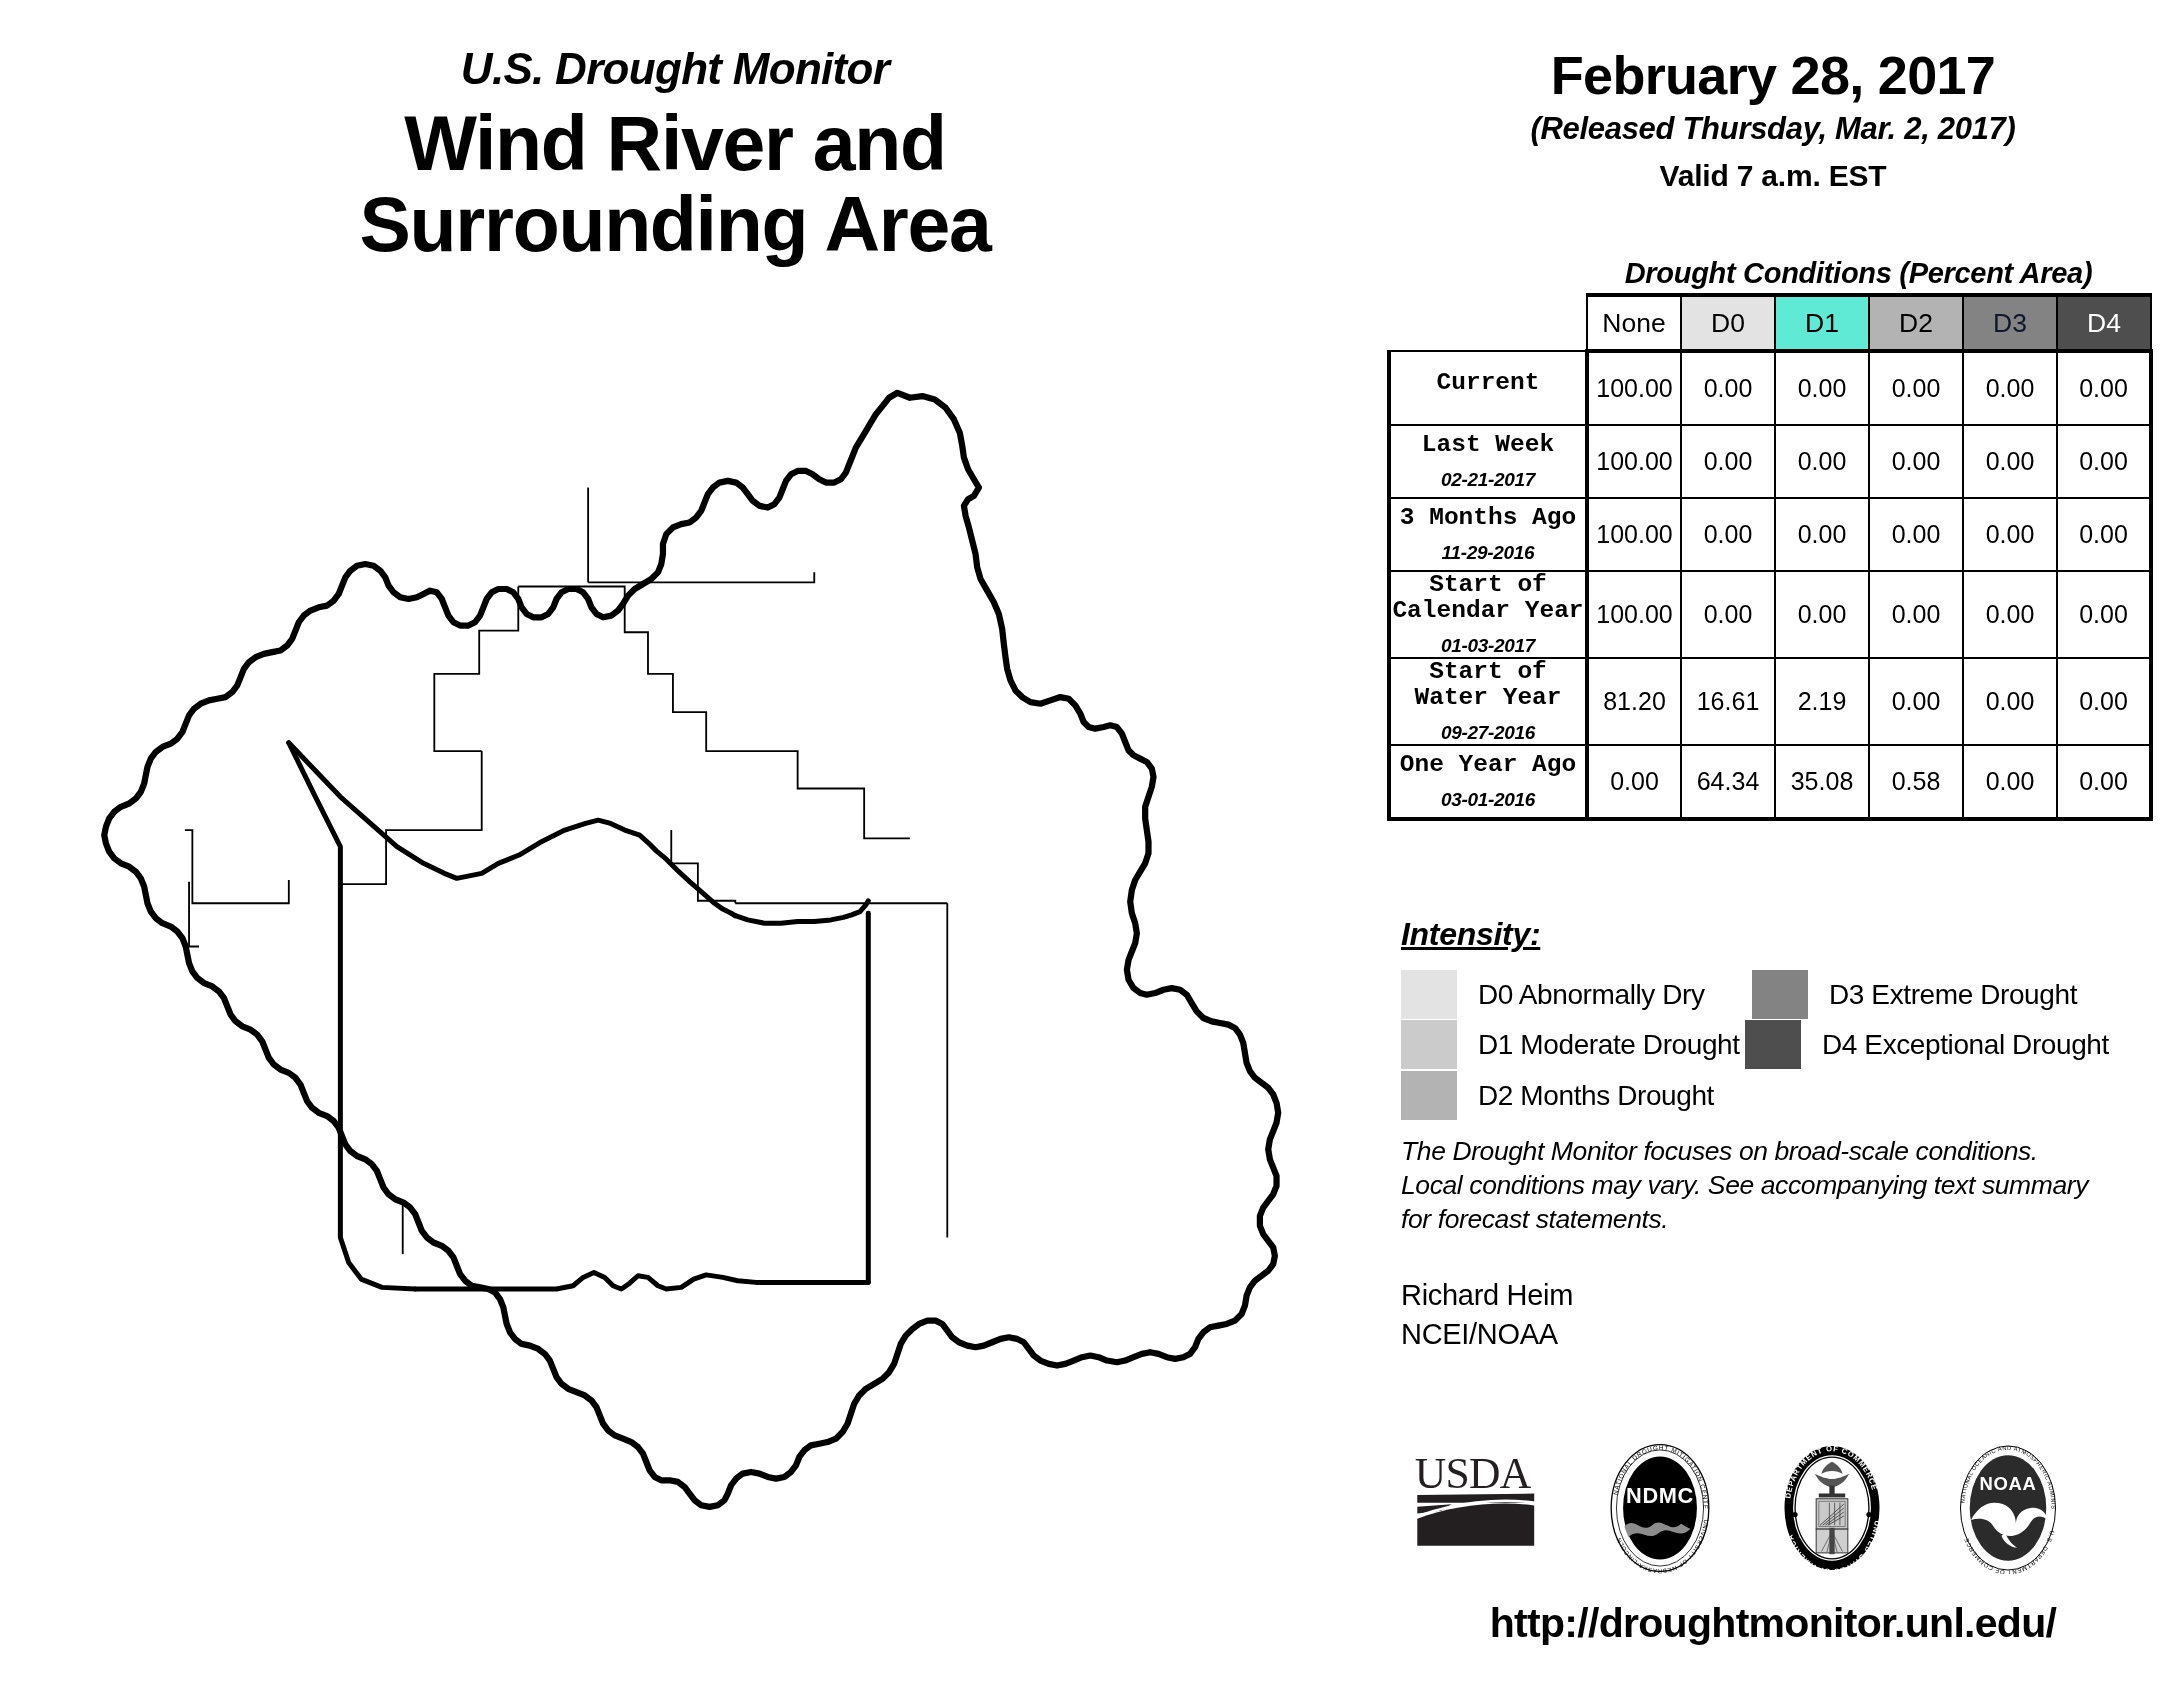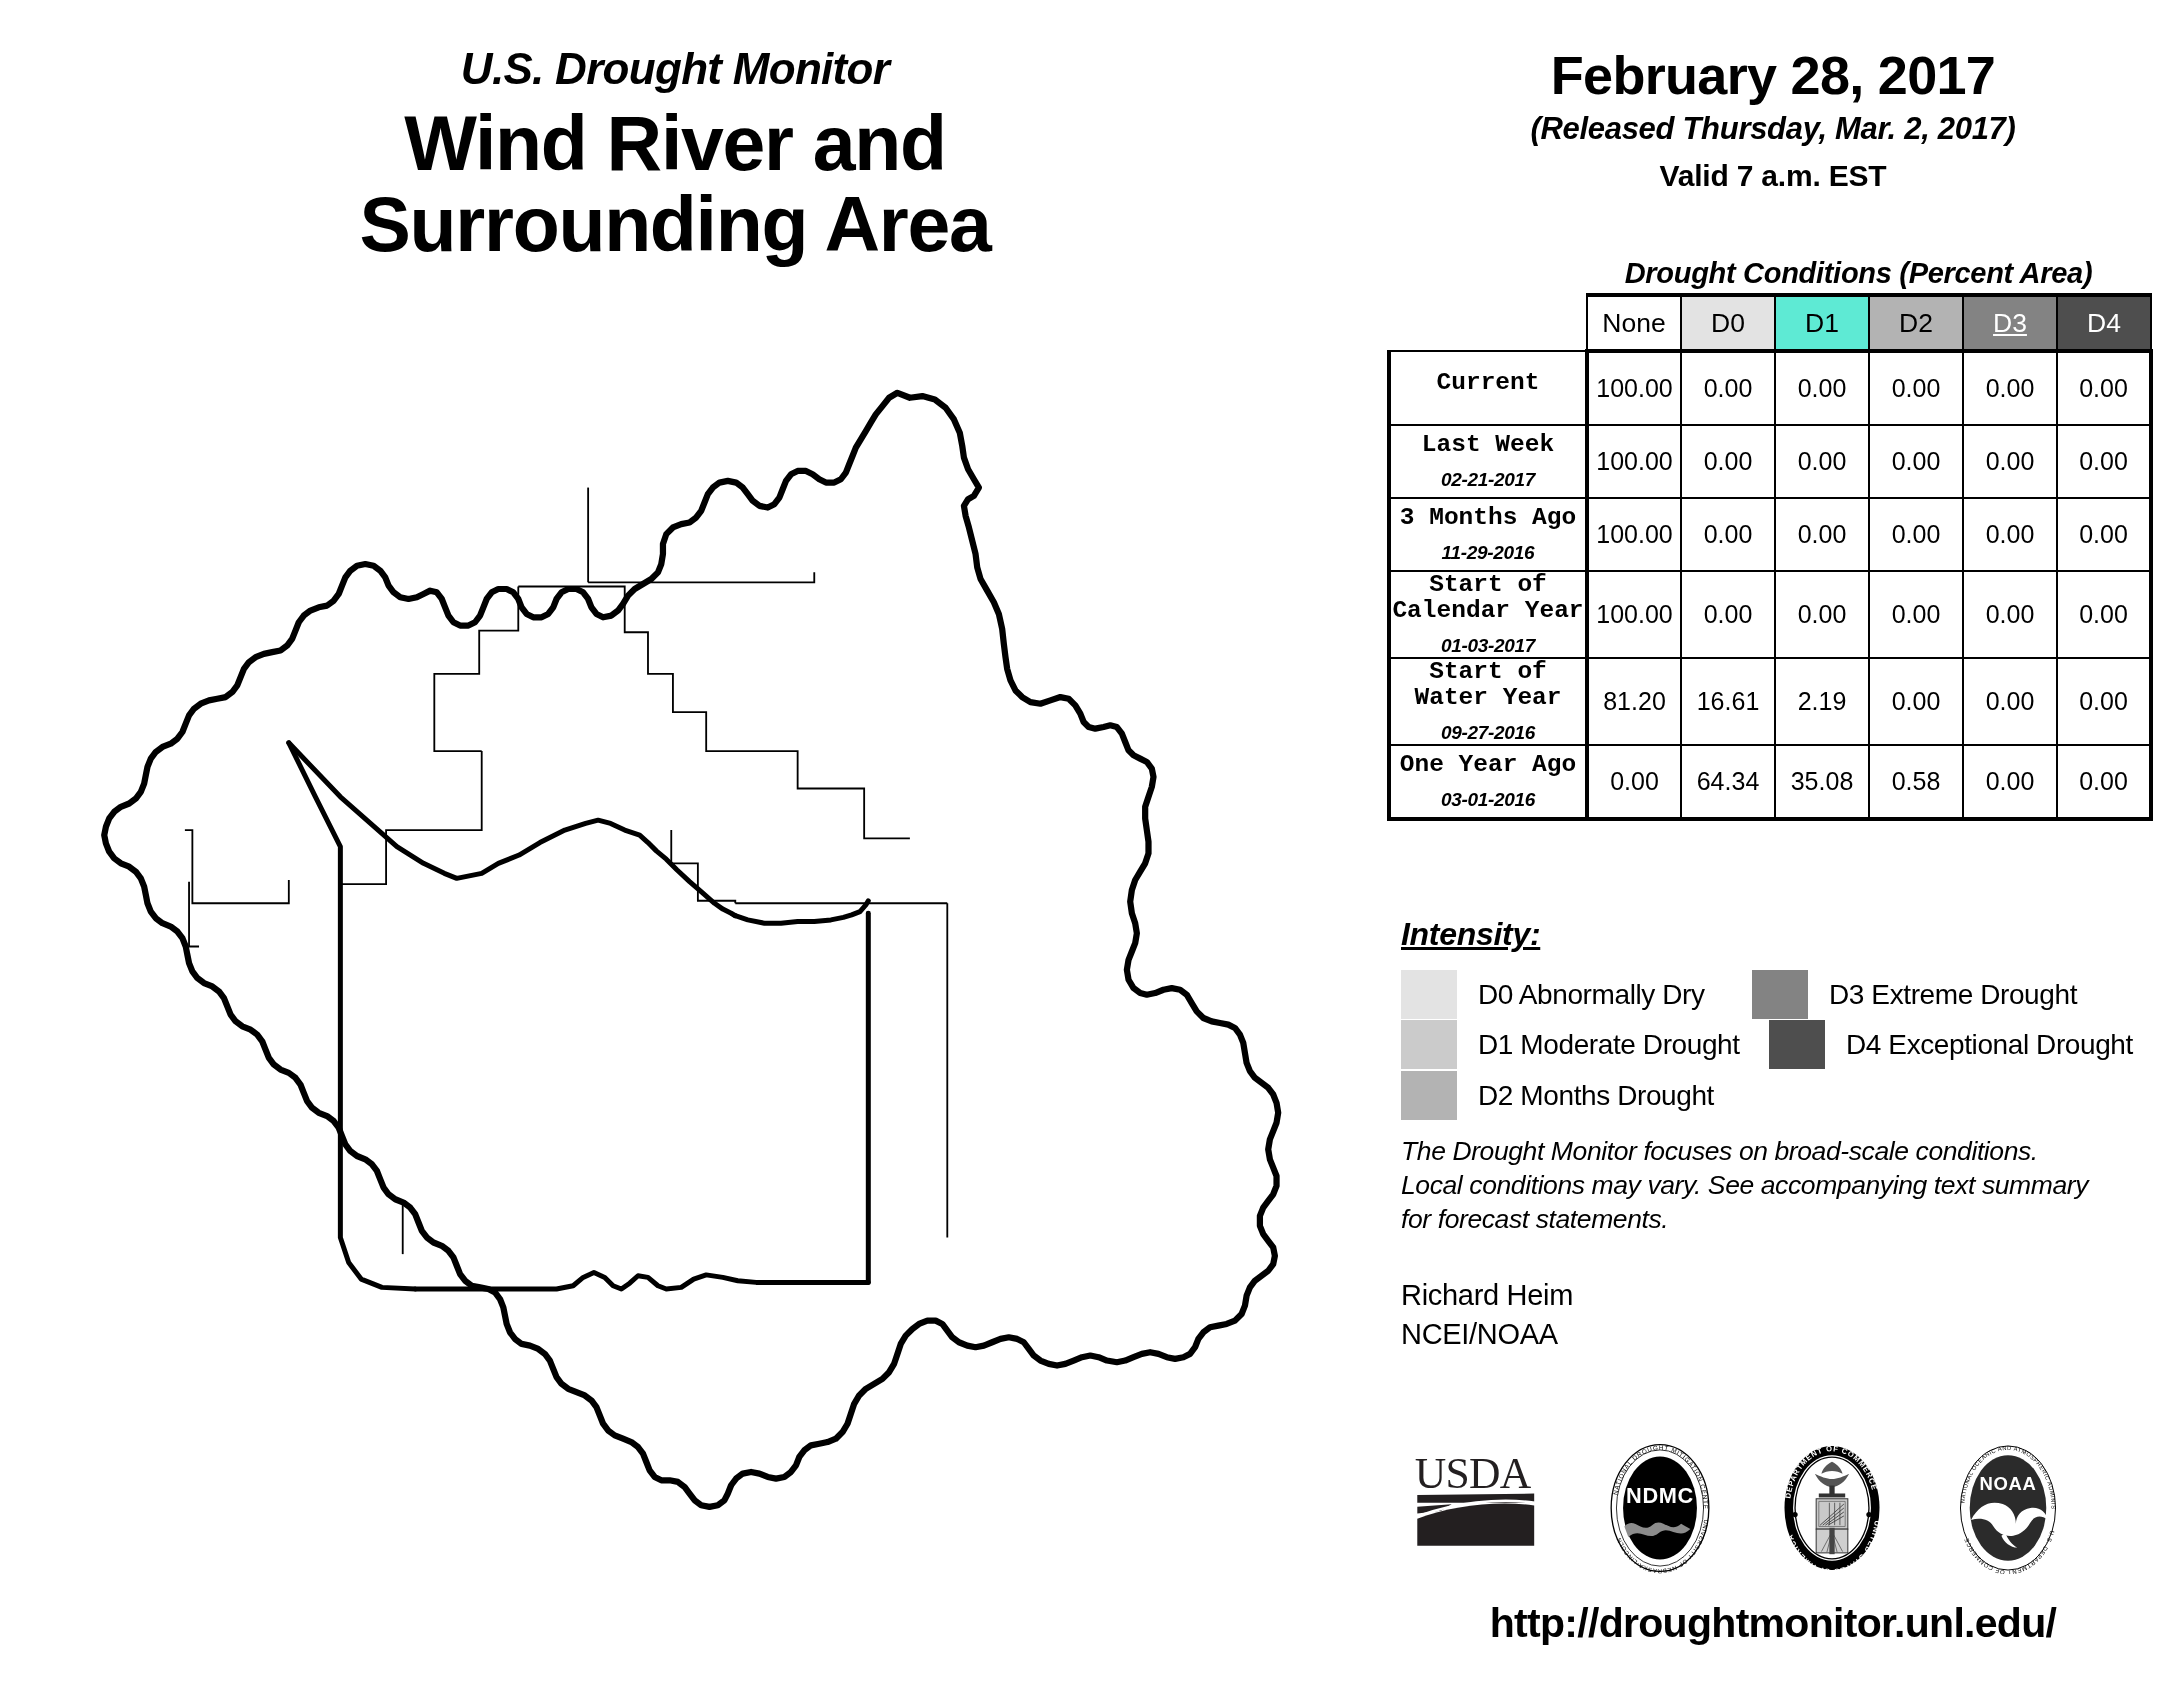--- a/index.html
+++ b/index.html
@@ -129,21 +129,21 @@
     font-size: 26.5px;
     border-left: 2.6px solid #000;
     border-right: 2.6px solid #000;
     border-top: 4.6px solid #000;
     border-bottom: 4.6px solid #000;
   }
   .hdr-none { background: #ffffff; color: #000; }
   .hdr-d0 { background: #e3e3e3; color: #000; }
   .hdr-d1 { background: #5eead4; color: #000; }
   .hdr-d2 { background: #b3b3b3; color: #000; }
-  .hdr-d3 { background: #838383; color: #ffffff; text-decoration: underline; }
+  .hdr-d3 { background: #838383; color: #0f172a; }
   .hdr-d4 { background: #4e4e4e; color: #ffffff; }
 
   
   .body-row td {
     border: 2px solid #000;
     height: 71px;
     background: #ffffff;
   }
   .body-row td.cell-label {
     border-left: 4.6px solid #000;
@@ -209,21 +209,21 @@
   .sw-d0 { background: #e3e3e3; }
   .sw-d1 { background: #cbcbcb; }
   .sw-d2 { background: #b3b3b3; }
   .sw-d3 { background: #838383; }
   .sw-d4 { background: #4e4e4e; }
 
   #li-0 { left: 0px;   top: 0px; }
   #li-1 { left: 0px;   top: 50px; }
   #li-2 { left: 0px;   top: 101px; }
   #li-3 { left: 351px; top: 0px; }
-  #li-4 { left: 368px; top: 50px; }
+  #li-4 { left: 344px; top: 50px; }
 
   
   #disclaimer {
     position: absolute;
     left: 38px;
     top: 1135px;
     width: 774px;
     font-size: 26.5px;
     font-style: italic;
     line-height: 1.28;

